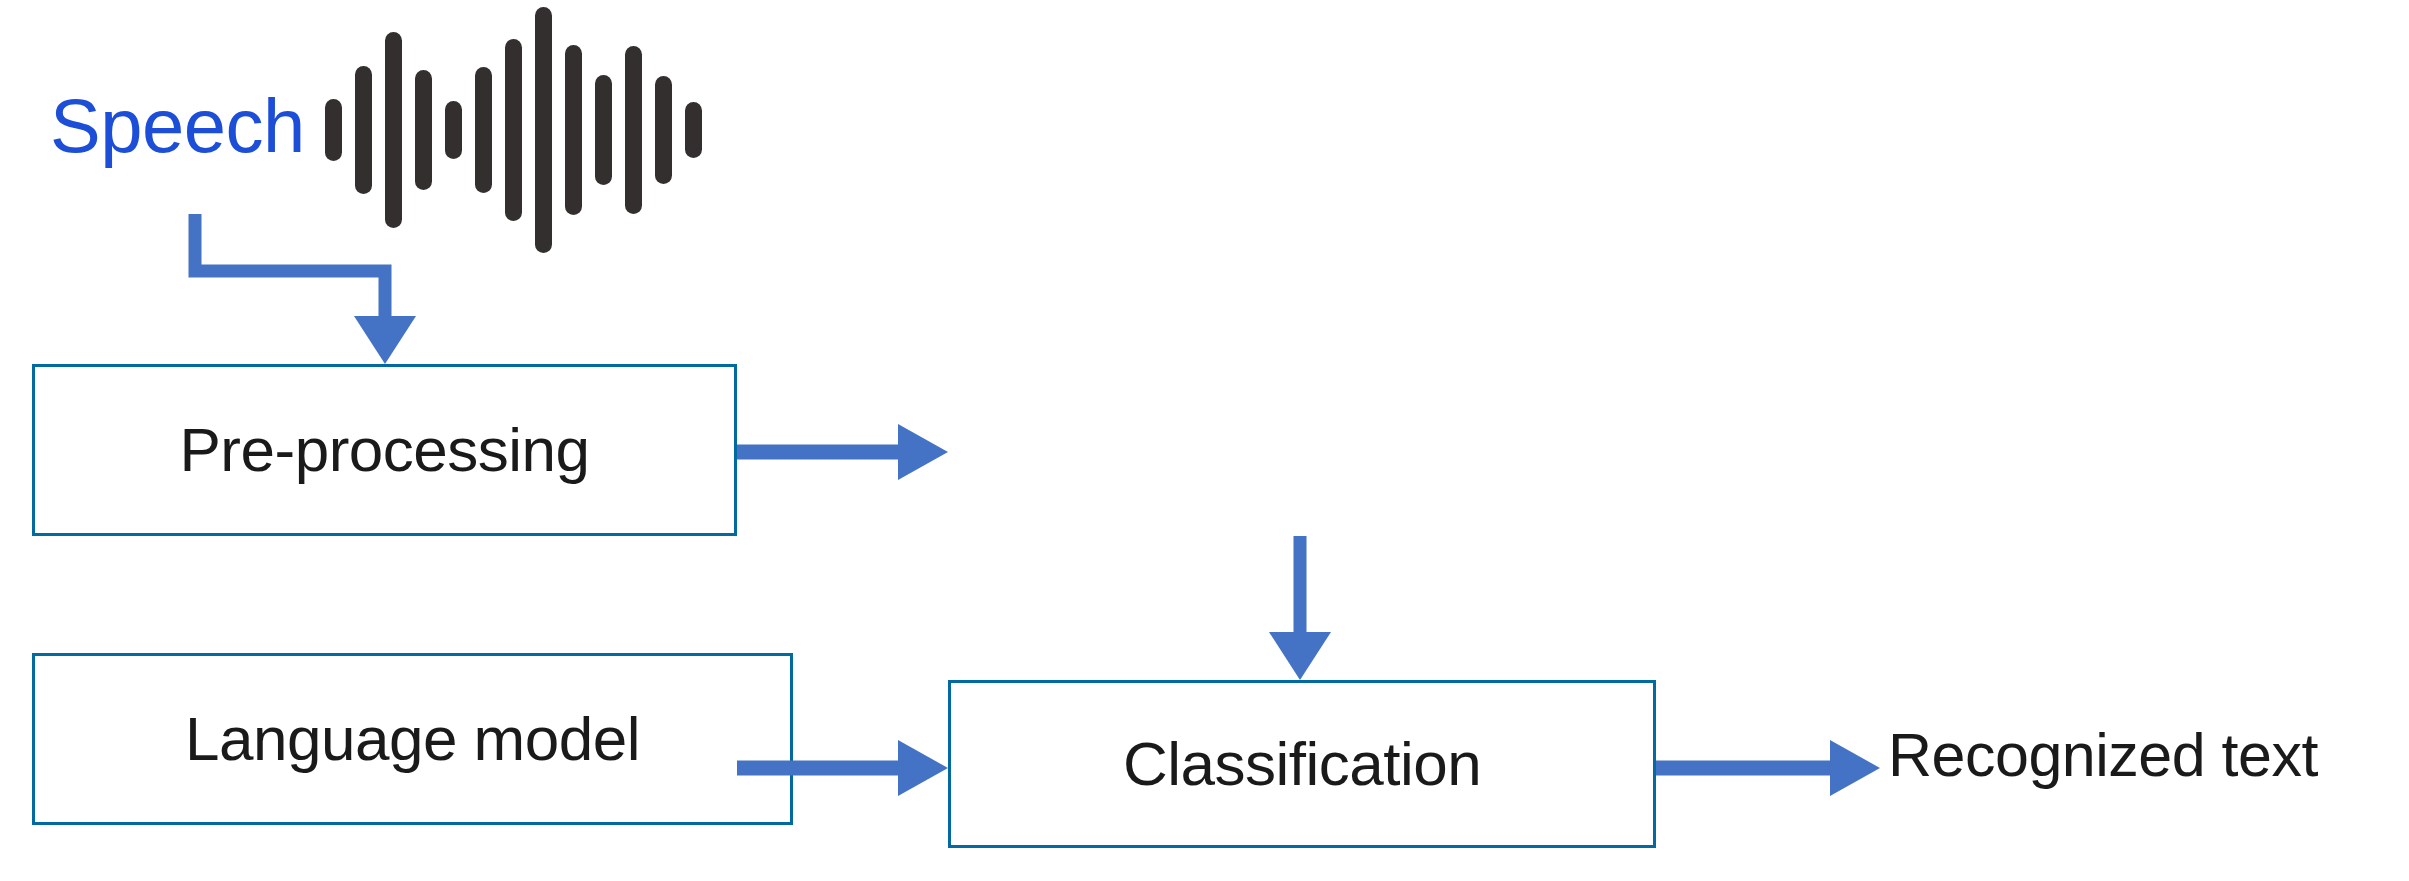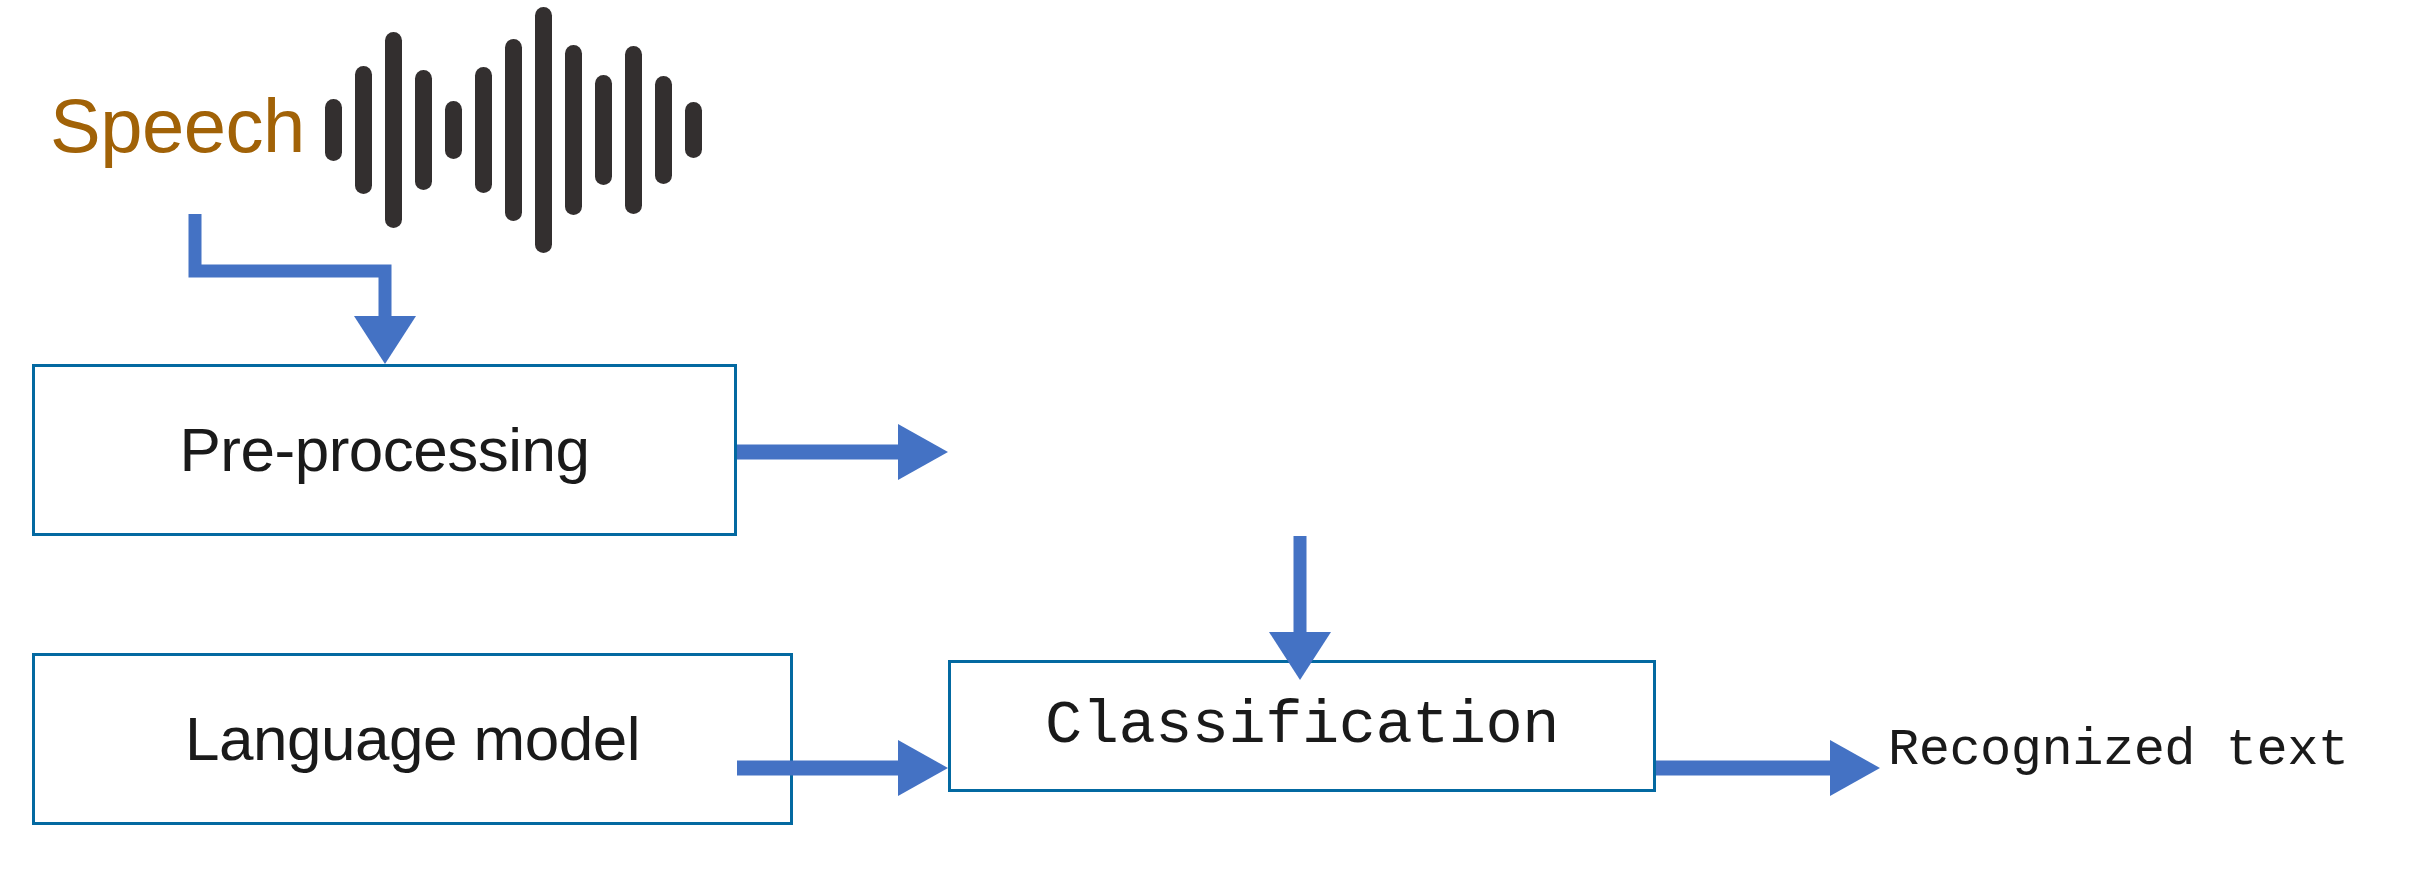--- a/index.html
+++ b/index.html
@@ -20,21 +20,21 @@
     overflow: hidden;
   }
 
   
   .speech-label {
     position: absolute;
     left: 50px;
     top: 88px;
     font-size: 76px;
     line-height: 1;
-    color: #a16207;
+    color: #1d4ed8;
     white-space: nowrap;
     letter-spacing: -0.5px;
   }
 
   
   .waveform {
     position: absolute;
     left: 325px;
     top: 10px;
     width: 390px;
@@ -60,33 +60,32 @@
   .proc-box .box-label {
     font-size: 62px;
     line-height: 1;
     color: #1a1a1a;
     white-space: nowrap;
     letter-spacing: -0.5px;
   }
   #box-preprocessing { left: 32px;  top: 364px; width: 705px; height: 172px; }
   #box-features      { left: 948px; top: 364px; width: 708px; height: 172px; }
   #box-language      { left: 32px;  top: 653px; width: 761px; height: 172px; }
-  #box-classification{ left: 948px; top: 660px; width: 708px; height: 132px; font-family: Liberation Mono, monospace; }
+  #box-classification{ left: 948px; top: 680px; width: 708px; height: 168px; }
 
   
   .output-label {
     position: absolute;
     left: 1888px;
     top: 725px;
-    font-size: 52px;
+    font-size: 61px;
     line-height: 1;
     color: #1a1a1a;
     white-space: nowrap;
     letter-spacing: -0.5px;
-    font-family: Liberation Mono, monospace;
   }
 
   
   #connectors {
     position: absolute;
     left: 0;
     top: 0;
     width: 2409px;
     height: 881px;
     pointer-events: none;

